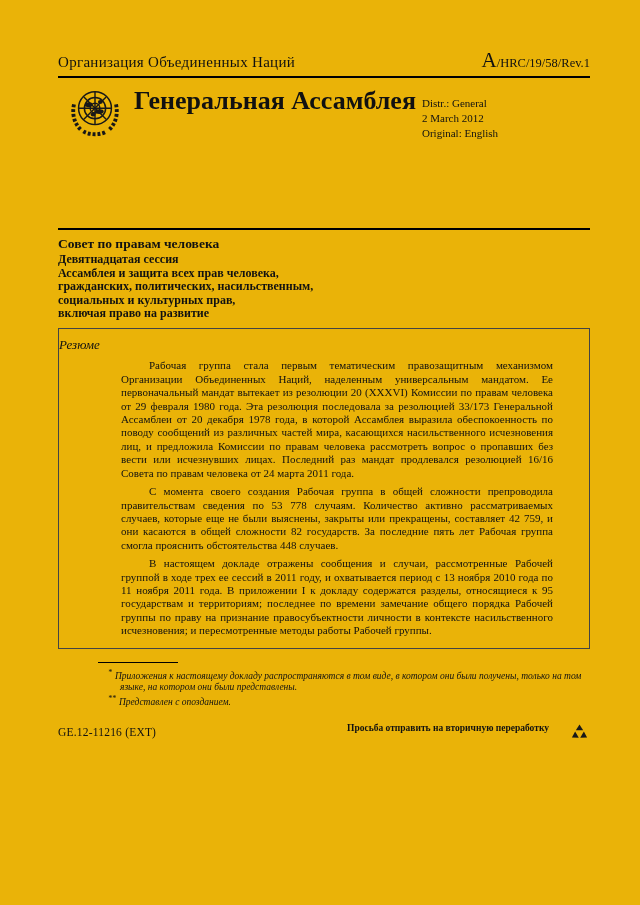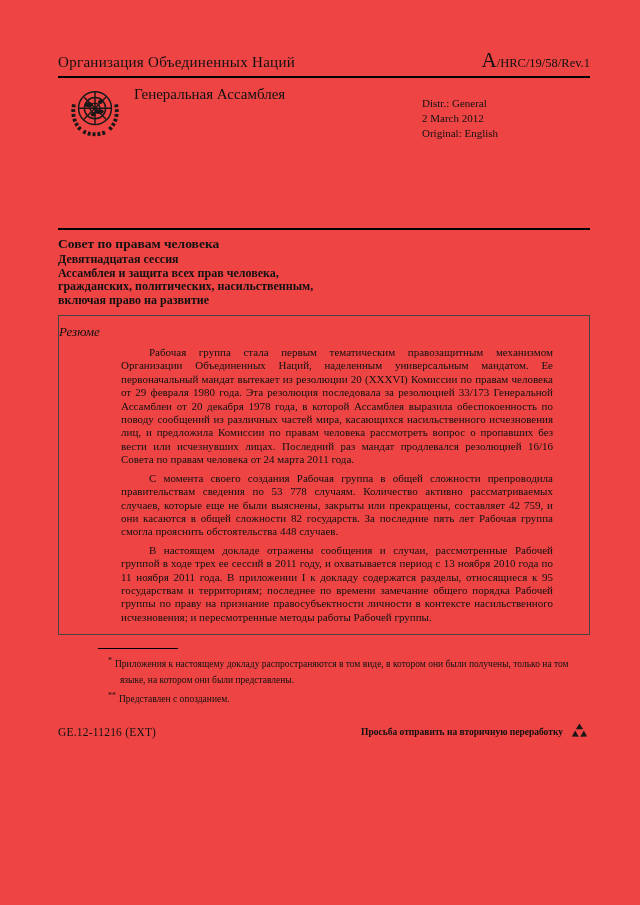--- a/index.html
+++ b/index.html
@@ -1,56 +1,56 @@
 <!DOCTYPE html>
 <html><head>
 <meta charset="utf-8">
 <style>
   html,body{margin:0;padding:0;background:#ffffff;}
   .page{
-    width:640px;height:905px;background:#ef4444;color:#111;
+    width:640px;height:905px;background:#eab308;color:#111;
     font-family:"Liberation Serif","DejaVu Serif",serif;
     position:relative;overflow:hidden;box-sizing:border-box;
     padding:54px 50px 0 58px;
   }
   
   .header-row{display:flex;justify-content:space-between;align-items:flex-end;}
   .org-name{font-size:15px;letter-spacing:.3px;}
   .doc-symbol{font-size:12.5px;white-space:nowrap;}
   .doc-symbol .big-a{font-size:21px;line-height:12px;}
   .rule-1{border-bottom:2px solid #000;margin-top:5px;}
   
   .masthead{display:flex;margin-top:6px;height:60px;}
   .emblem{width:58px;height:58px;margin-left:8px;flex:0 0 auto;}
-  .assembly-title{font-size:15px;font-weight:normal;margin-left:10px;margin-top:2px;white-space:nowrap;}
+  .assembly-title{font-size:26px;font-weight:bold;margin-left:10px;margin-top:2px;white-space:nowrap;}
   .distr-block{margin-left:auto;width:168px;font-size:11px;line-height:15px;margin-top:12px;}
   .rule-2{border-bottom:2.5px solid #000;margin-top:84px;}
   
   .session{margin-top:7px;font-size:12px;line-height:13.4px;}
   .council{font-size:13.5px;font-weight:bold;margin-bottom:3px;}
   .session-name{font-weight:bold;}
   .agenda-item{font-weight:normal;}
   .agenda-line{font-weight:bold;}
   
   .report-title{margin:17px 0 0 62px;width:382px;font-size:15px;font-weight:bold;line-height:19px;}
   .report-title sup{font-size:9px;font-weight:bold;}
   
   .summary-box{margin-top:8px;border:1.5px solid #444;padding:8px 36px 10px 0;}
   .summary-heading{font-style:italic;font-size:13px;}
   .summary-box p{margin:5px 0 0 62px;font-size:11px;line-height:13.4px;text-align:justify;text-indent:28px;}
   .summary-box p.first{margin-top:6px;}
   
   .footnote-rule{width:80px;border-bottom:1px solid #000;margin:13px 0 4px 40px;}
-  .footnotes{font-size:9.5px;line-height:16px;}
+  .footnotes{font-size:9.5px;line-height:11px;font-style:italic;}
   .fn{margin-left:62px;padding-left:0;text-indent:-12px;}
   .fn .marker{font-size:8px;vertical-align:super;margin-right:3px;}
   
   .footer-row{display:flex;justify-content:space-between;align-items:center;margin-top:15px;}
   .ge-number{font-size:11.5px;letter-spacing:.2px;}
-  .recycle-wrap{display:flex;align-items:center;gap:6px;font-weight:bold;font-size:9.5px;margin-left:40px;}
+  .recycle-wrap{display:flex;align-items:flex-start;gap:20px;font-weight:bold;font-size:9.5px;margin-left:40px;}
   .recycle-svg{width:21px;height:19px;flex:0 0 auto;}
 </style>
 </head>
 <body>
 
 <div class="page">
 
   <div class="header-row">
     <span class="org-name">Организация Объединенных Наций</span>
     <span class="doc-symbol"><span class="big-a">A</span><span>/HRC/19/58/Rev.1</span></span>
@@ -88,20 +88,21 @@
     </div>
   </div>
 
   <div class="rule-2"></div>
 
   <div class="session">
     <div class="council">Совет по правам человека</div>
     <div class="session-name">Девятнадцатая сессия</div>
     <div class="agenda-line">Ассамблея и защита всех прав человека,</div>
     <div class="agenda-line">гражданских, политических, насильственным,</div>
+    <div class="agenda-line">социальных и культурных прав,</div>
     <div class="agenda-line">включая право на развитие</div>
   </div>
 
 
   <div class="summary-box">
     <div class="summary-heading">Резюме</div>
     <p class="first">Рабочая группа стала первым тематическим правозащитным механизмом Организации Объединенных Наций, наделенным универсальным мандатом. Ее первоначальный мандат вытекает из резолюции 20 (XXXVI) Комиссии по правам человека от 29 февраля 1980 года. Эта резолюция последовала за резолюцией 33/173 Генеральной Ассамблеи от 20 декабря 1978 года, в которой Ассамблея выразила обеспокоенность по поводу сообщений из различных частей мира, касающихся насильственного исчезновения лиц, и предложила Комиссии по правам человека рассмотреть вопрос о пропавших без вести или исчезнувших лицах. Последний раз мандат продлевался резолюцией 16/16 Совета по правам человека от 24 марта 2011 года.</p>
     <p>С момента своего создания Рабочая группа в общей сложности препроводила правительствам сведения по 53 778 случаям. Количество активно рассматриваемых случаев, которые еще не были выяснены, закрыты или прекращены, составляет 42 759, и они касаются в общей сложности 82 государств. За последние пять лет Рабочая группа смогла прояснить обстоятельства 448 случаев.</p>
     <p>В настоящем докладе отражены сообщения и случаи, рассмотренные Рабочей группой в ходе трех ее сессий в 2011 году, и охватывается период с 13 ноября 2010 года по 11 ноября 2011 года. В приложении I к докладу содержатся разделы, относящиеся к 95 государствам и территориям; последнее по времени замечание общего порядка Рабочей группы по праву на признание правосубъектности личности в контексте насильственного исчезновения; и пересмотренные методы работы Рабочей группы.</p>
   </div>

